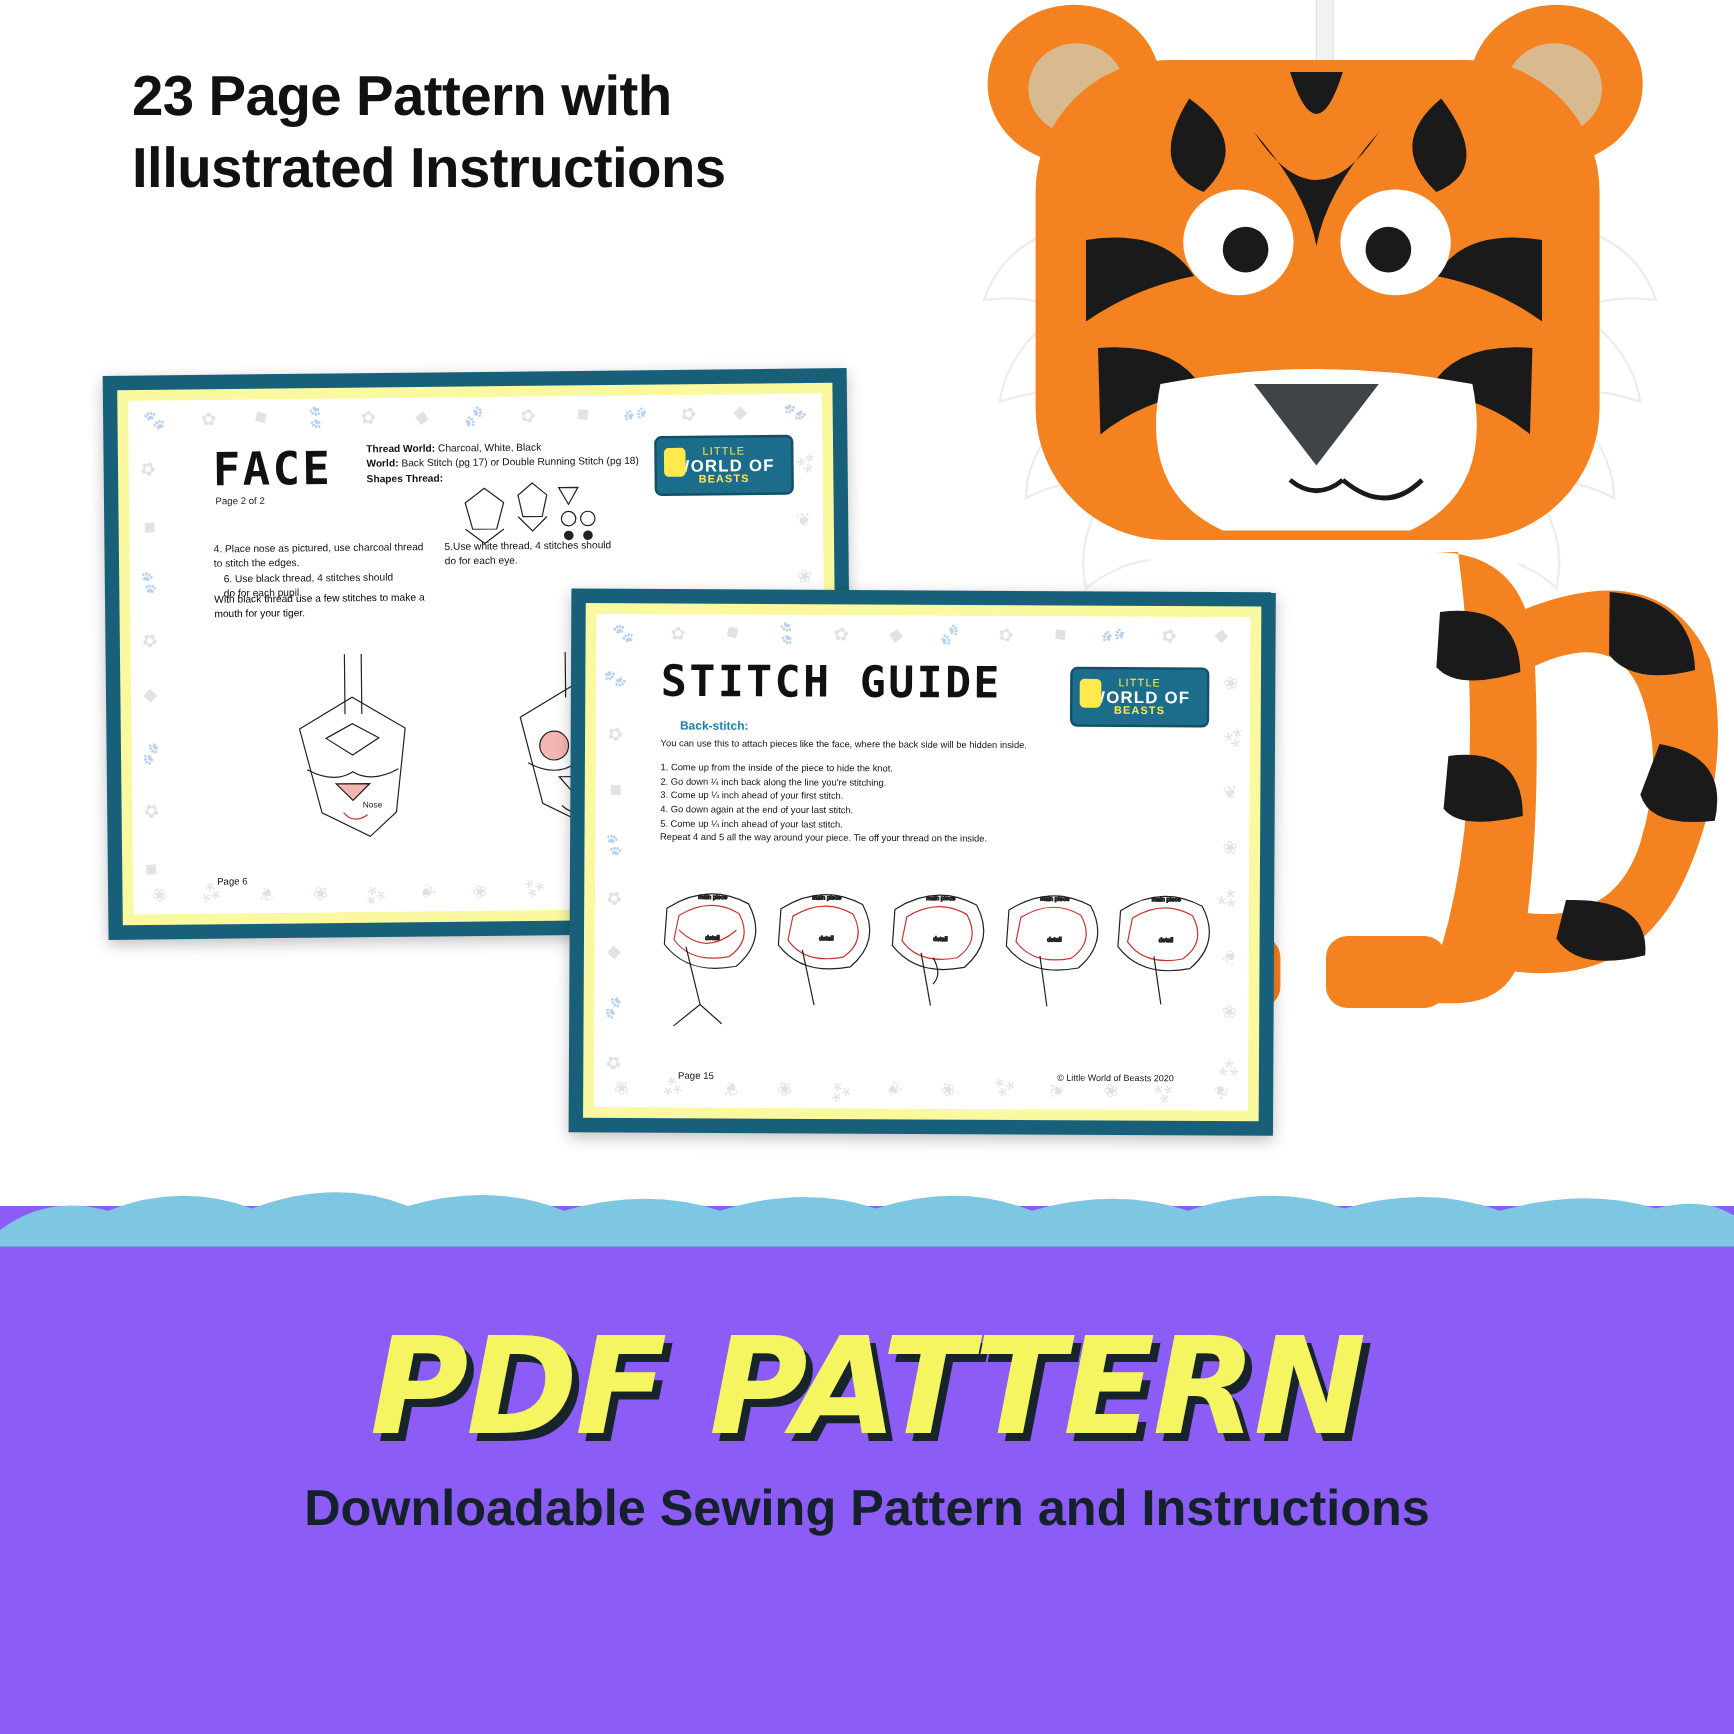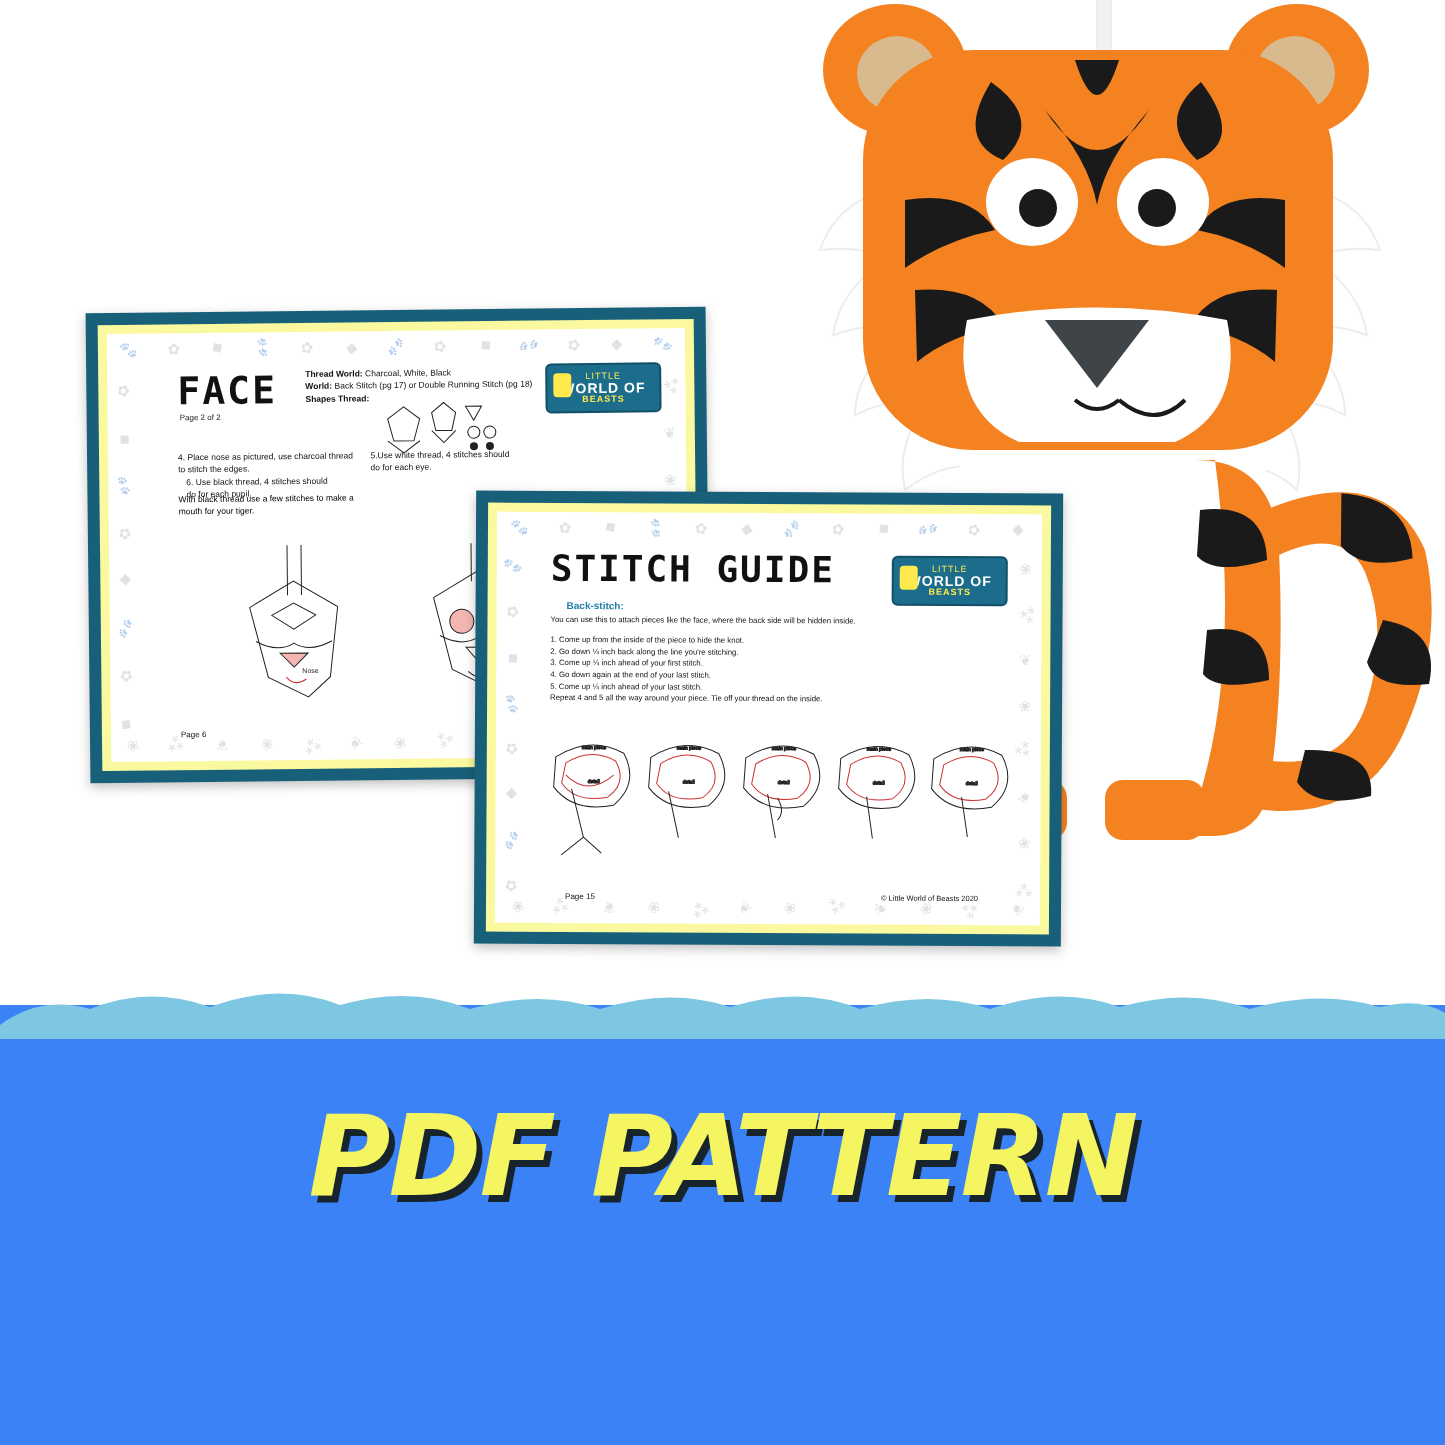--- a/index.html
+++ b/index.html
@@ -102,21 +102,21 @@
     font-family:"DejaVu Sans Mono", monospace;
     font-weight:bold;font-size:36px;letter-spacing:2px;color:#111;
   }
   .sub-stitch{position:absolute;left:70px;top:88px;font-size:10px;font-weight:bold;color:#1f7fa8;}
   .sub-desc{position:absolute;left:54px;top:103px;width:430px;font-size:7.8px;color:#111;}
   .list-stitch{position:absolute;left:54px;top:122px;width:400px;font-size:7.8px;line-height:1.5;color:#111;}
 
   
   .banner{
     position:absolute;left:0;right:0;bottom:0;height:440px;
-    background:#3b82f6;
+    background:#8b5cf6;
   }
   .banner-top-edge{
     position:absolute;left:0;right:0;top:-26px;height:60px;
   }
   .pdf-title{
     position:absolute;left:0;right:0;top:86px;text-align:center;
     font-size:112px;font-weight:bold;font-style:italic;
     color:#f4f560;letter-spacing:-2px;
     text-shadow:6px 7px 0 #17242b;
     font-family:"DejaVu Sans", sans-serif;
@@ -124,20 +124,21 @@
   .pdf-sub{
     position:absolute;left:0;right:0;top:228px;text-align:center;
     font-size:42px;font-weight:bold;color:#14212a;
   }
 </style>
 </head>
 <body>
 
 <div class="stage">
 
+  <div class="headline">23 Page Pattern with Illustrated Instructions</div>
 
   <div class="tiger-wrap">
     <svg viewBox="0 0 700 930" width="700" height="930">
 
       <path d="M352 0 L352 70 Q358 78 366 70 L366 0 Z" fill="#f2f2f2" stroke="#e0e0e0"></path>
 
       <path d="M140 200 Q90 215 75 260 Q120 255 140 270 Q95 300 88 345 Q130 330 160 342
                Q110 380 110 425 Q150 405 182 415 Q150 455 160 500 Q200 470 235 478
                L480 478 Q520 470 552 500 Q562 455 530 415 Q562 405 600 425 Q600 380 552 342
                Q582 330 622 345 Q615 300 570 270 Q590 255 635 260 Q620 215 570 200 Z" fill="#ffffff" stroke="#ededed" stroke-width="2"></path>
@@ -422,15 +423,16 @@
     </div>
   </div>
 
   <div class="banner">
     <svg class="banner-top-edge" viewBox="0 0 1445 60" preserveAspectRatio="none">
       <path d="M0 46 Q40 16 90 30 Q150 6 210 28 Q280 2 340 26 Q410 6 470 30 Q540 10 600 30
                Q670 8 730 28 Q800 6 860 30 Q930 10 990 30 Q1060 6 1120 28 Q1190 8 1250 30
                Q1320 10 1380 28 Q1420 18 1445 34 L1445 60 L0 60 Z" fill="#7ec7e2"></path>
     </svg>
     <div class="pdf-title">PDF PATTERN</div>
+    <div class="pdf-sub">Downloadable Sewing Pattern and Instructions</div>
   </div>
 
 </div>
 
 </body></html>

